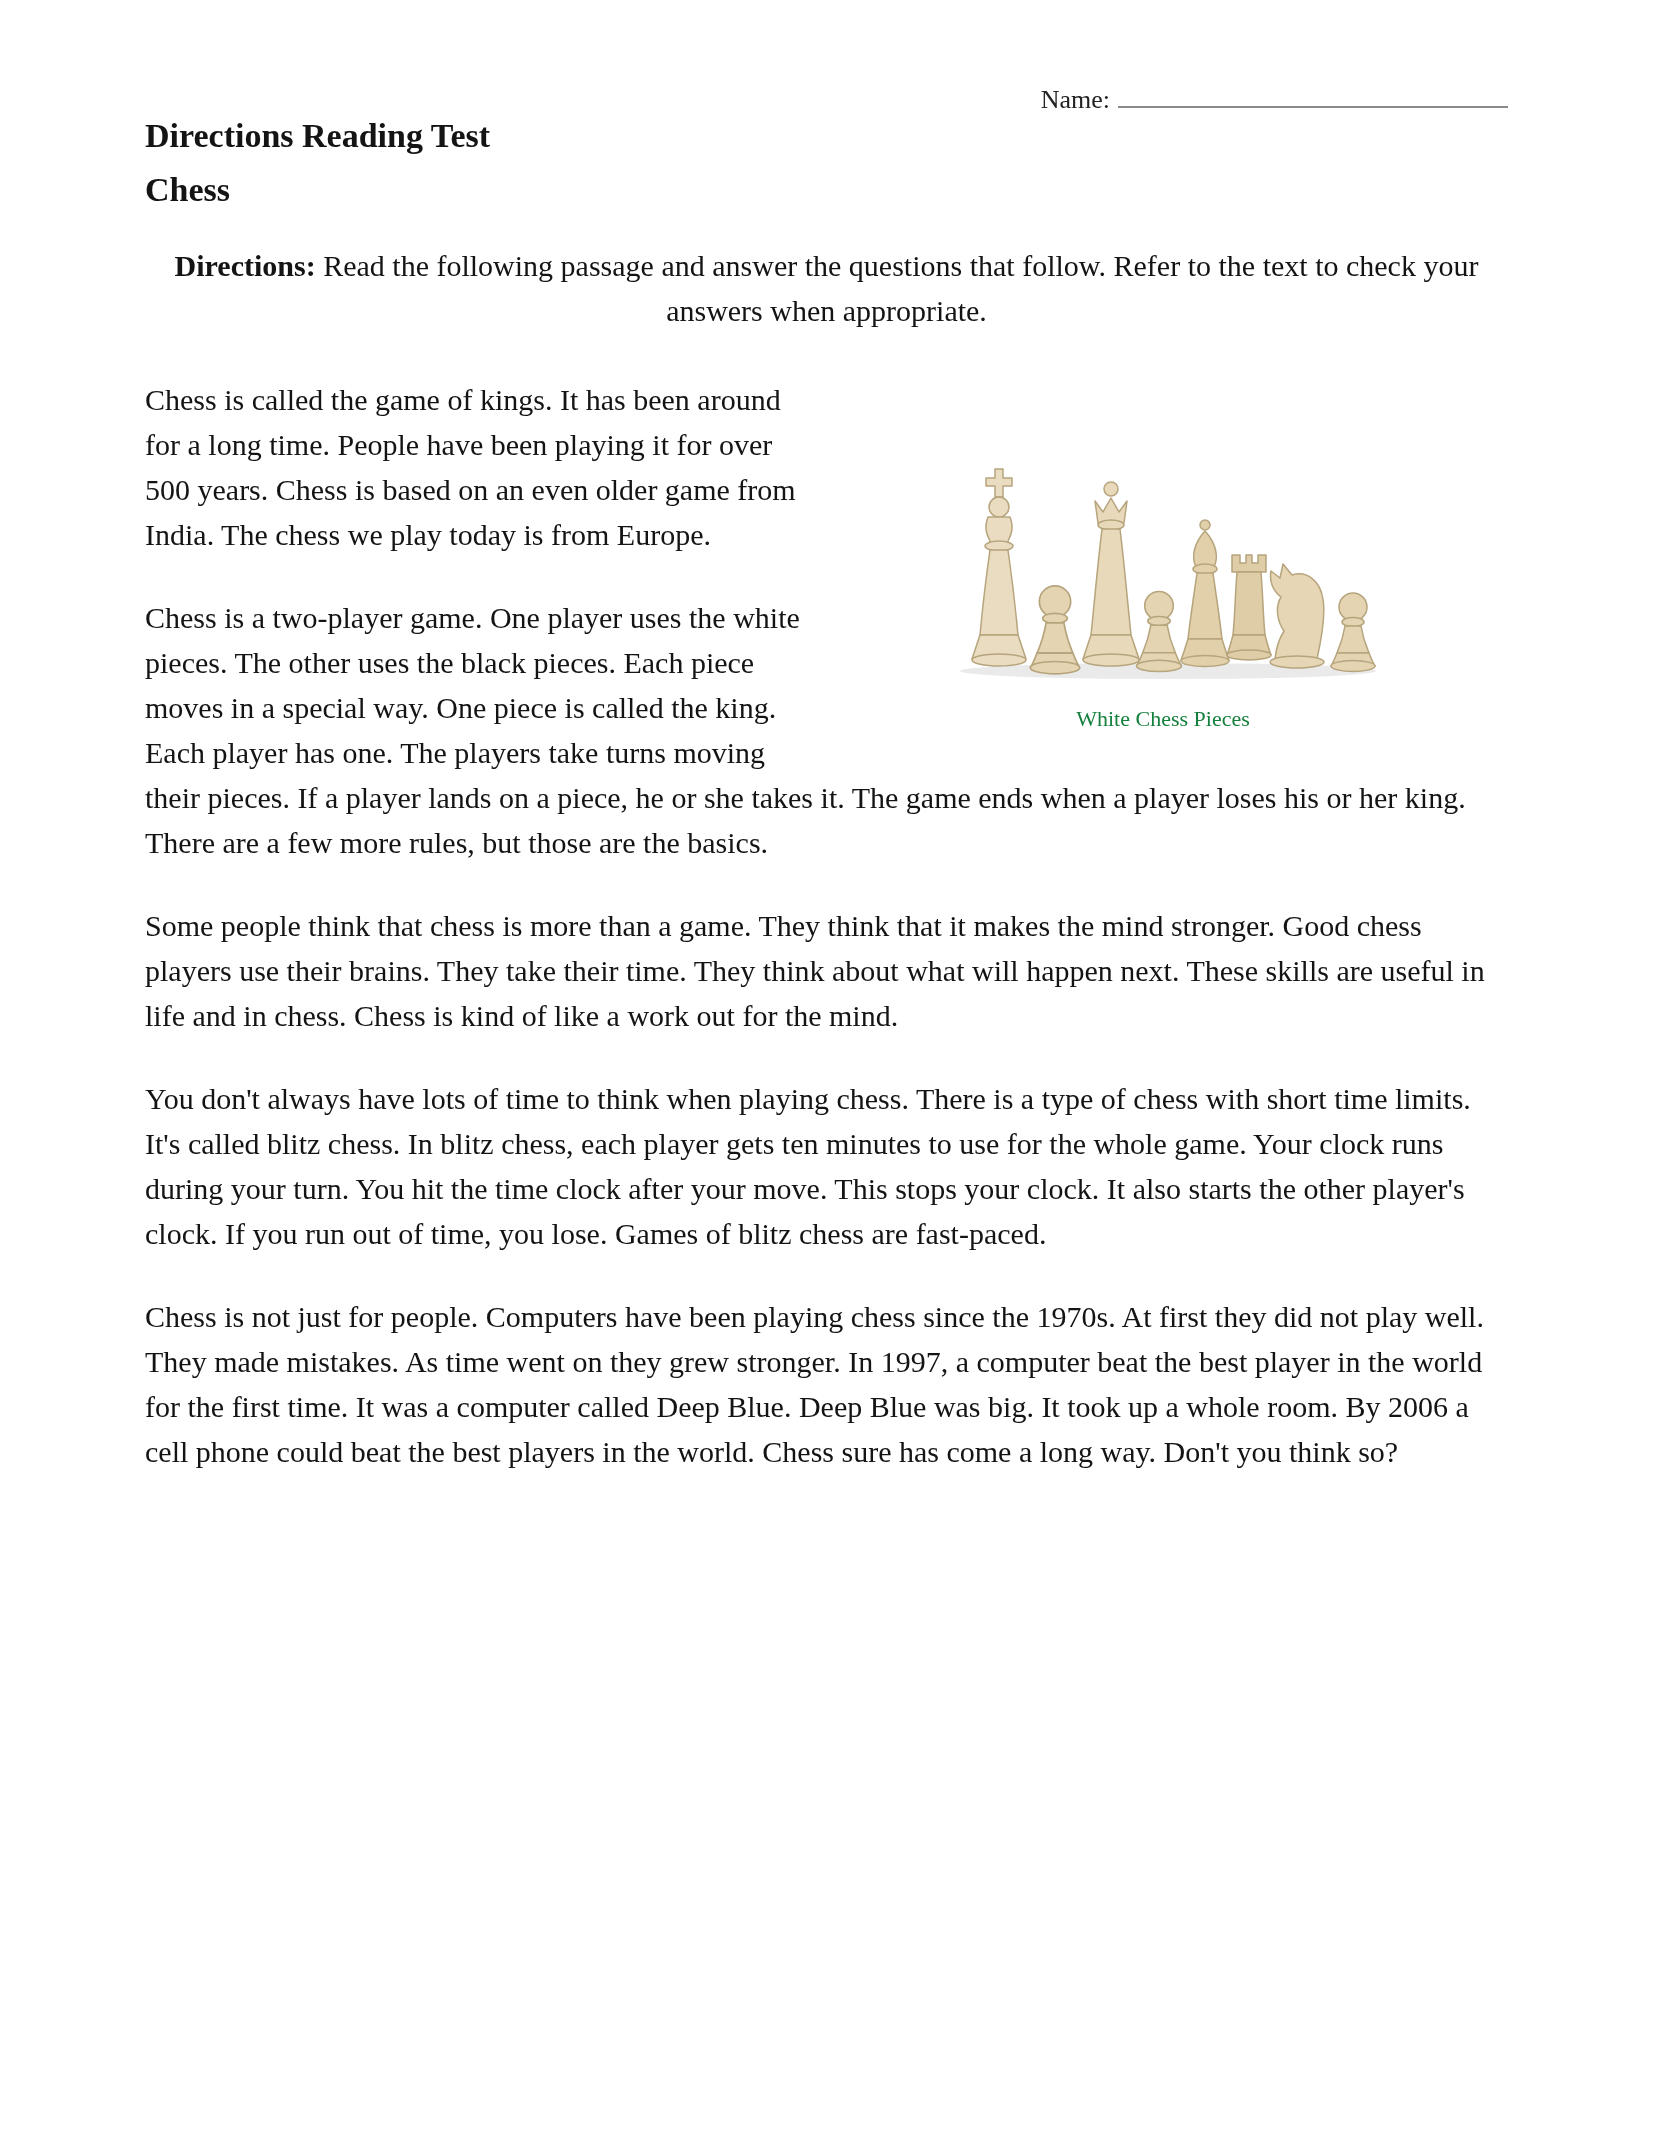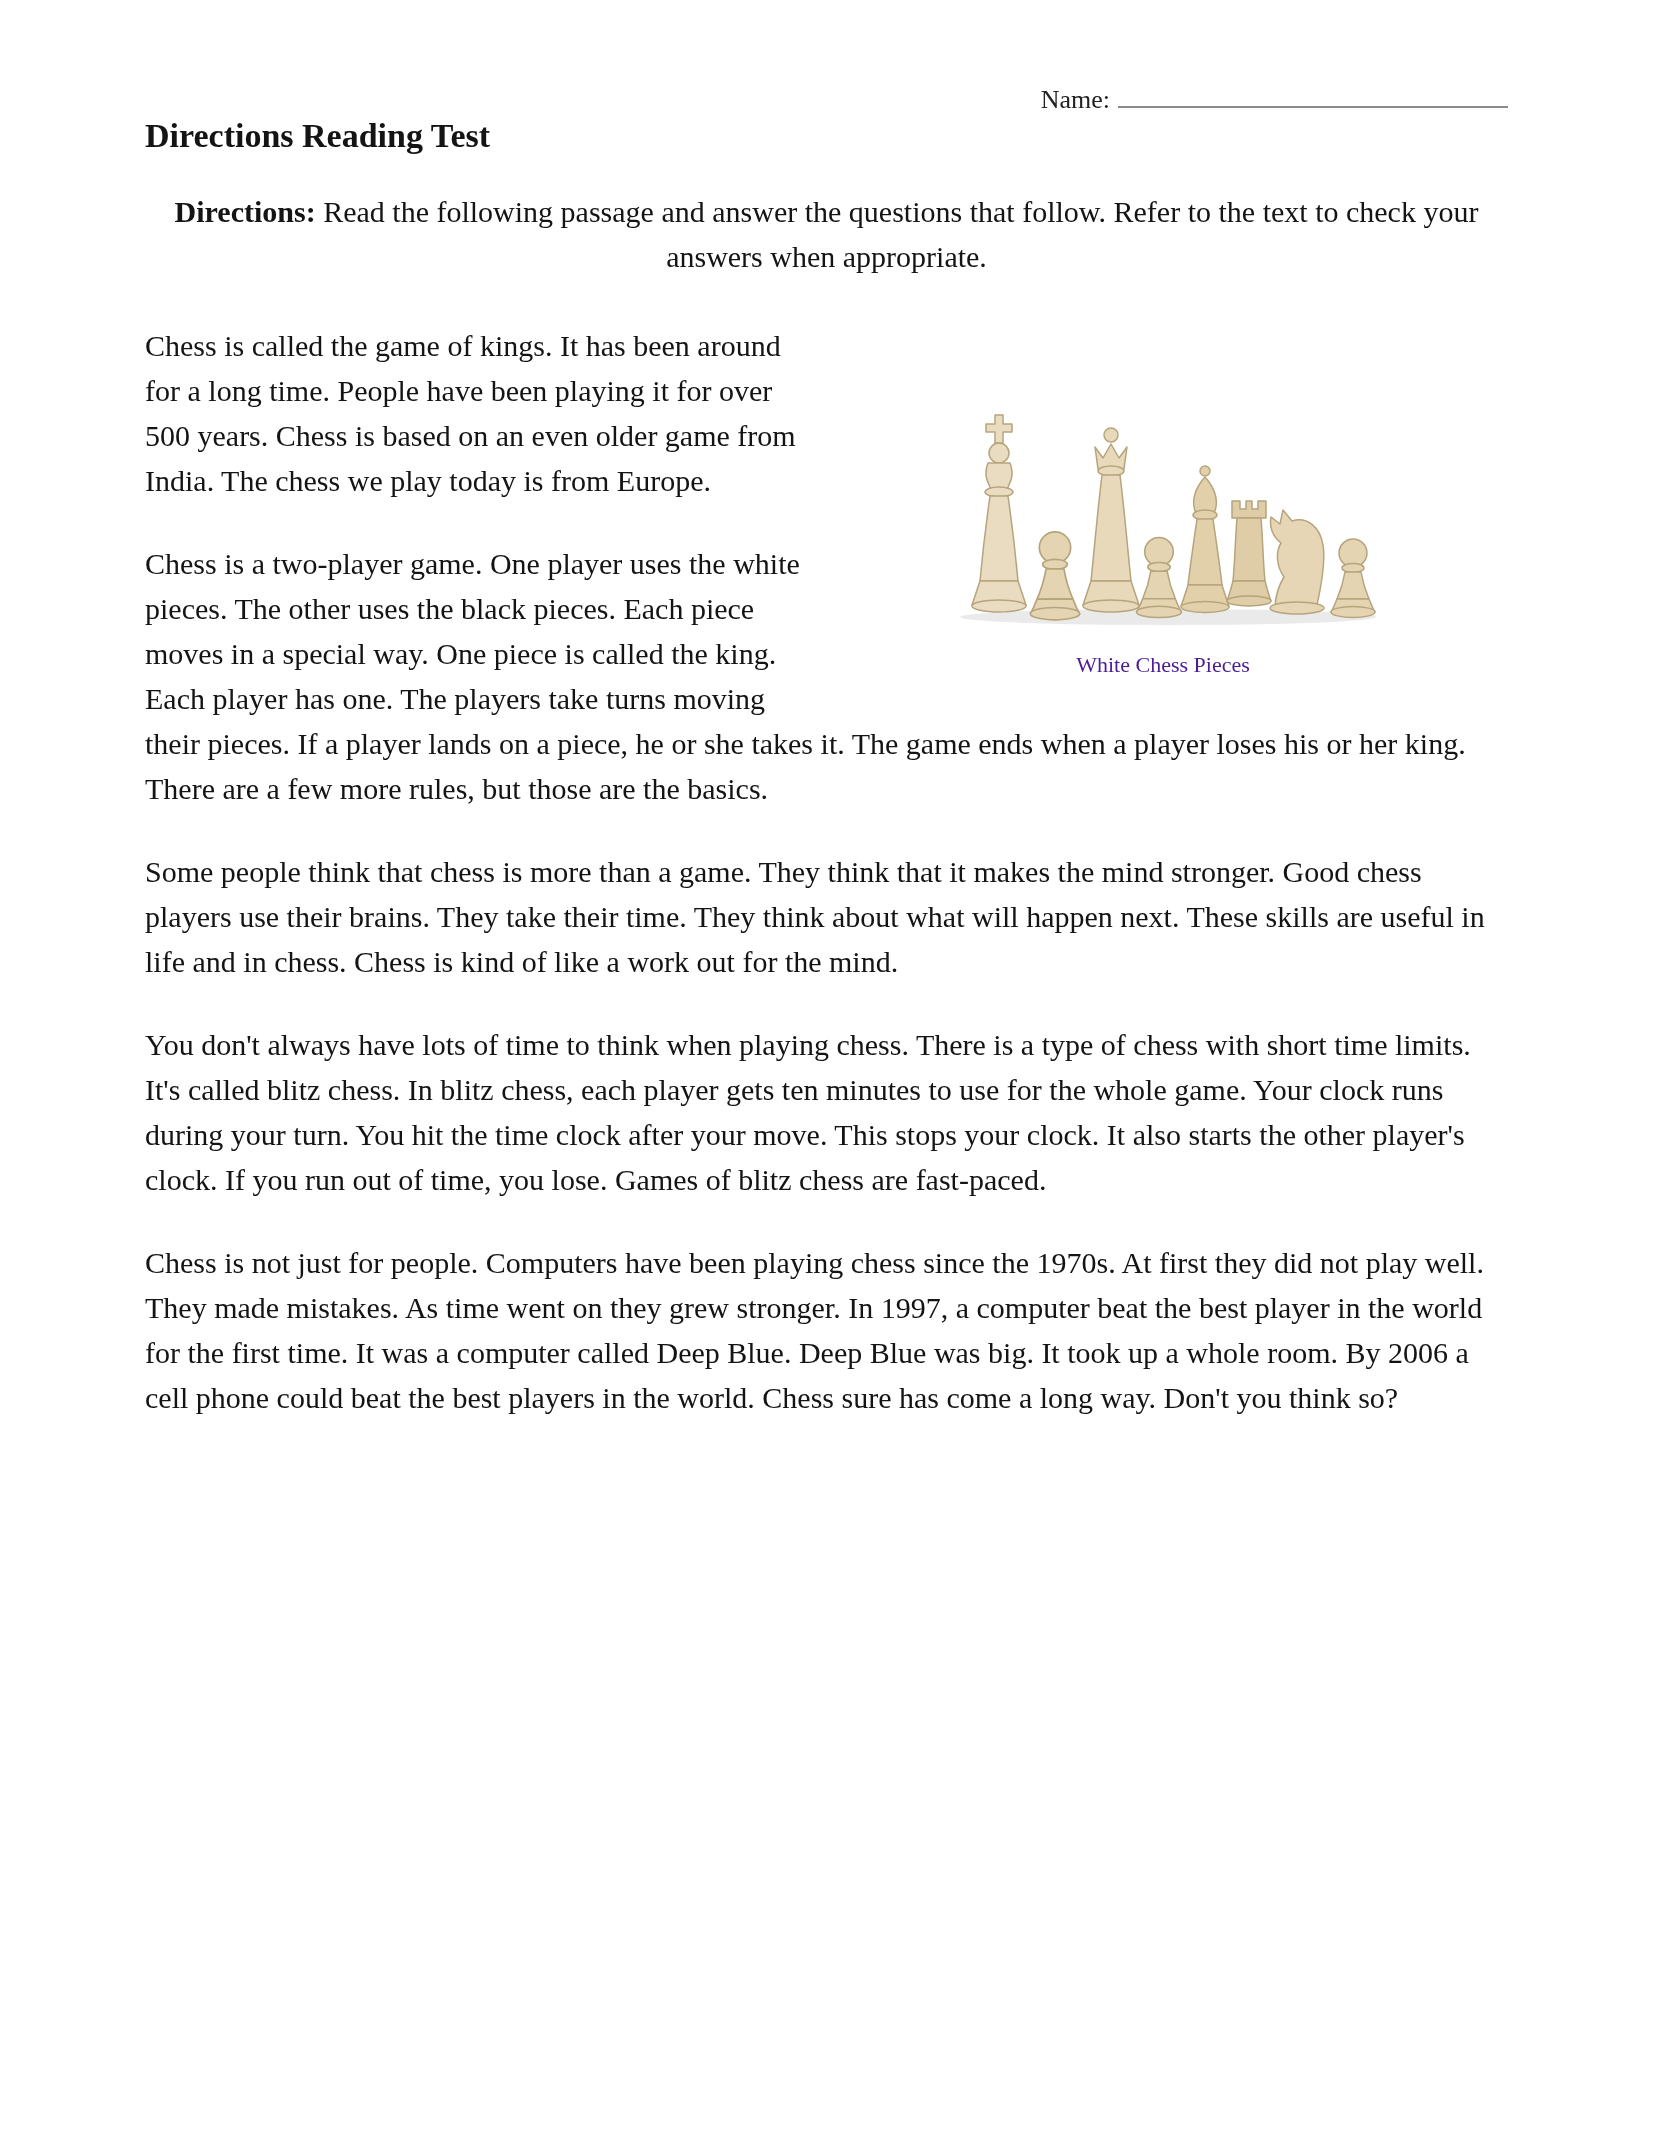--- a/index.html
+++ b/index.html
@@ -62,34 +62,35 @@
     padding: 0;
     text-align: center;
   }
   figure.chess-figure svg {
     display: inline-block;
   }
   figcaption.chess-caption {
     font-size: 22px;
     line-height: 28px;
     margin-top: 10px;
-    color: #4c1d95;
+    color: #15803d;
   }
 </style>
 </head>
 <body>
 
 <div class="page">
 
   <div class="name-row">
     <span>Name:</span><span class="name-blank"></span>
   </div>
 
   <div class="title-block">
     <div class="title">Directions Reading Test</div>
+    <div class="subtitle">Chess</div>
   </div>
 
   <div class="directions">
     <b>Directions:</b><span> Read the following passage and answer the questions that follow. Refer to the text to check your answers when appropriate.</span>
   </div>
 
   <div class="passage">
 
     <figure class="chess-figure">
       <svg viewBox="0 0 440 250" width="440" height="250" aria-hidden="true">

